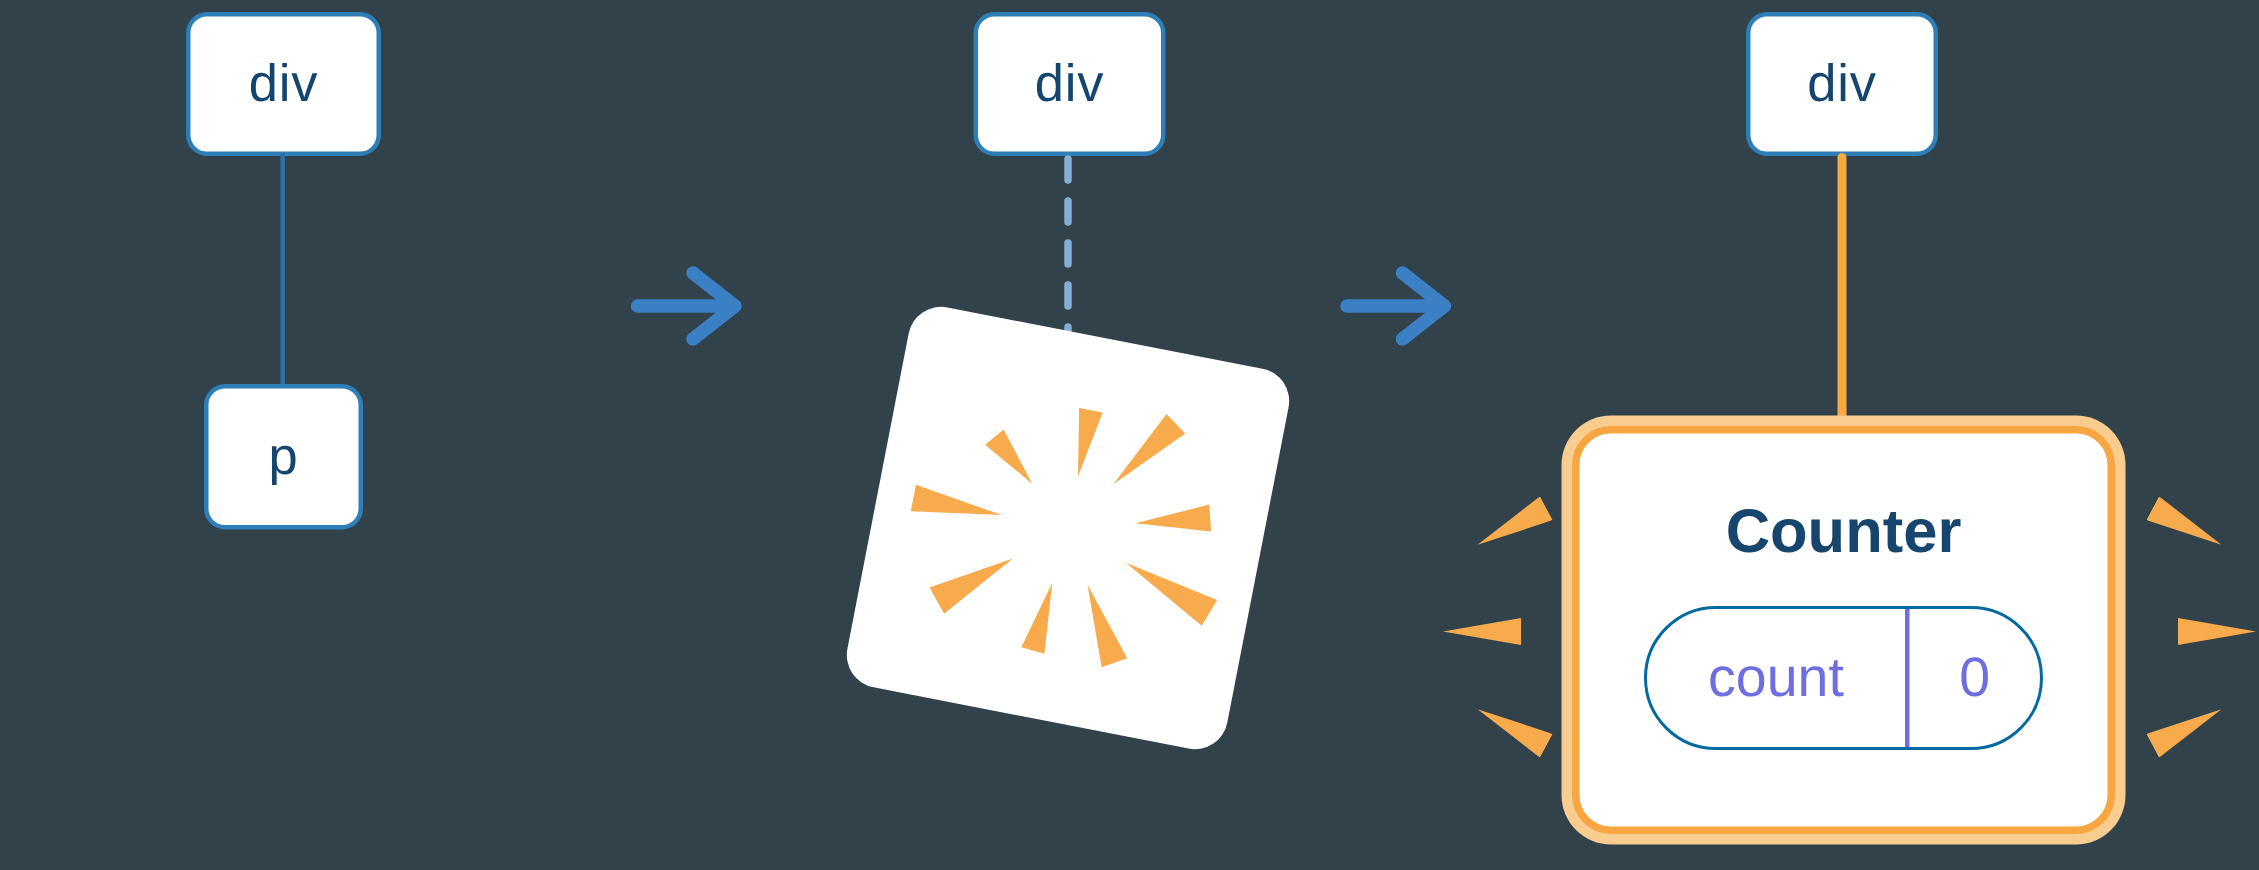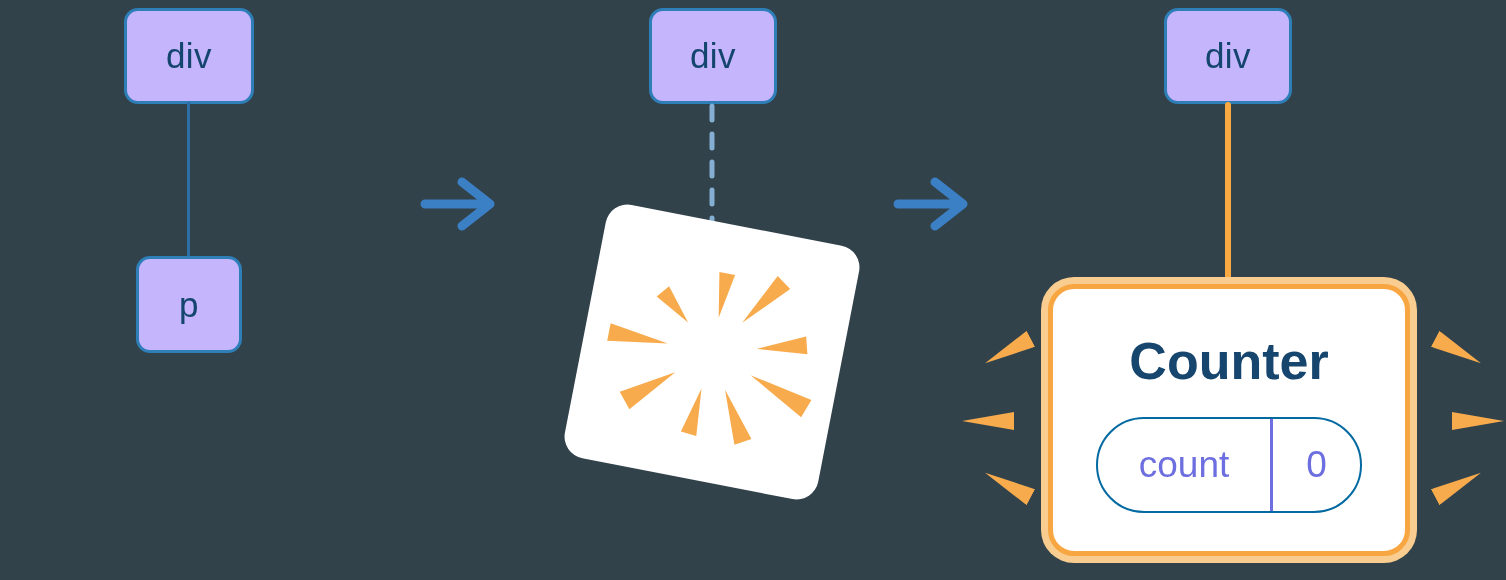--- a/index.html
+++ b/index.html
@@ -10,21 +10,21 @@
     position: relative;
     width: 1506px;
     height: 580px;
     background: #32424b;
     overflow: hidden;
   }
 
   
   .node {
     position: absolute;
-    background: #c4b5fd;
+    background: #ffffff;
     border: 3px solid #2e7eb8;
     border-radius: 14px;
     display: flex;
     align-items: center;
     justify-content: center;
     font-size: 35px;
     font-weight: 500;
     color: #14456e;
     letter-spacing: 0.5px;
   }
@@ -77,21 +77,21 @@
     left: 1048px; top: 284px;
     width: 362px; height: 272px;
     background: #ffffff;
     border: 5px solid #f7a641;
     border-radius: 26px;
     box-shadow: 0 0 0 7px #f9cd8f;
   }
   .counter-title {
     margin-top: 42px;
     text-align: center;
-    font-size: 52px;
+    font-size: 41px;
     font-weight: 600;
     color: #16456e;
   }
   .state-pill {
     margin: 26px auto 0;
     width: 266px; height: 96px;
     border: 2px solid #0369a1;
     border-radius: 50px;
     display: flex;
     align-items: stretch;

